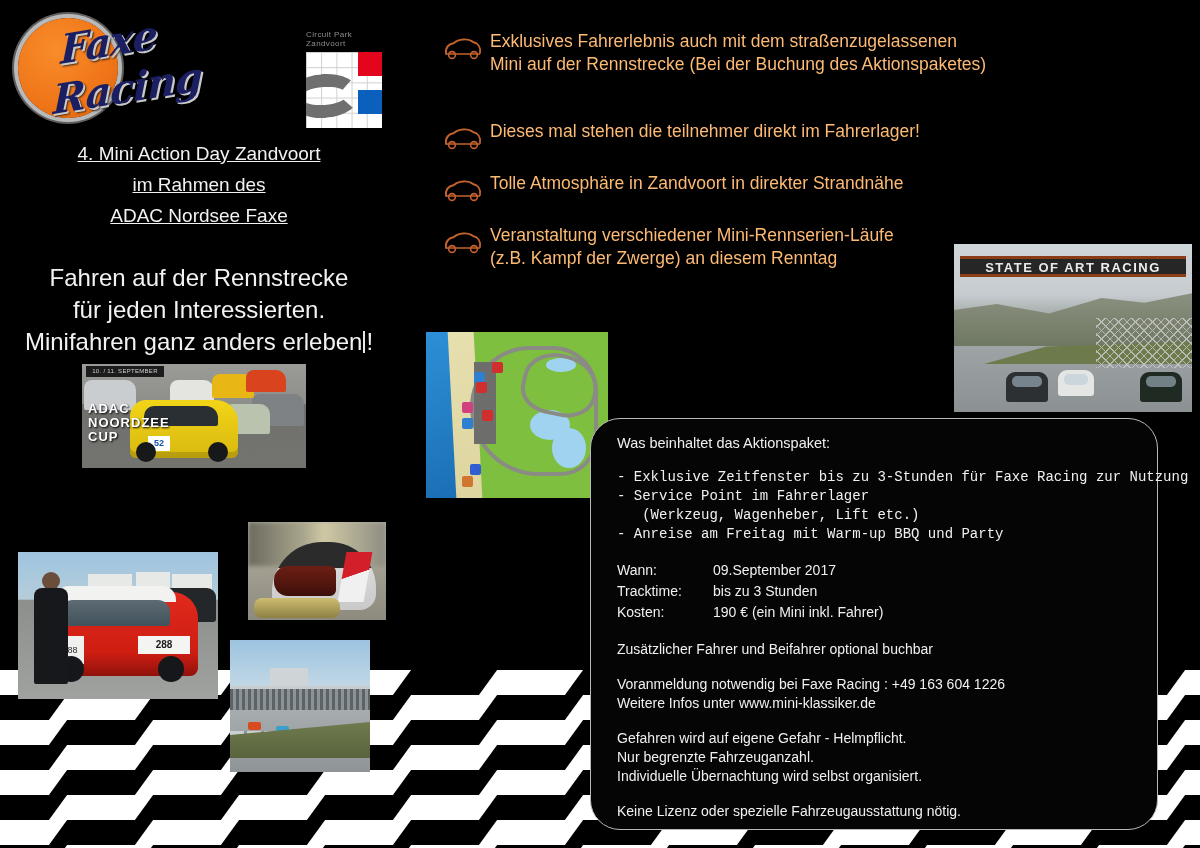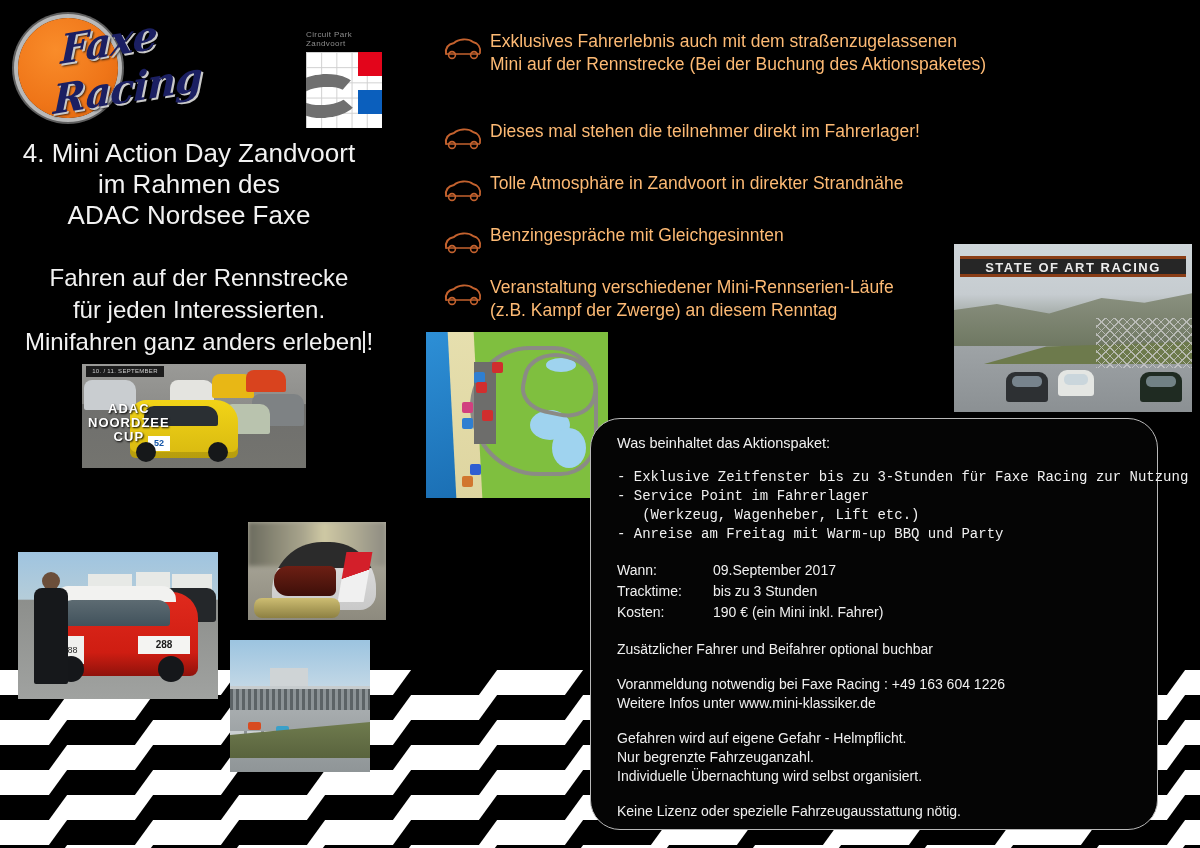--- a/index.html
+++ b/index.html
@@ -112,21 +112,21 @@
 
   
   .headline, .subline {
     position: absolute;
     z-index: 6;
     color: #f2f2f2;
     text-align: center;
     font-family: "Liberation Sans", sans-serif;
     text-shadow: 0 1px 2px rgba(0,0,0,.9);
   }
-  .headline { left: 0; top: 138px; width: 378px; font-size: 26px; line-height: 31px; }
+  .headline { left: 10px; top: 138px; width: 378px; font-size: 19px; line-height: 31px; text-decoration: underline; }
   .subline  { left: 4px;  top: 262px; width: 390px; font-size: 24px; line-height: 32px; }
   .subline .cursor {
     display: inline-block;
     width: 2px; height: 22px;
     background: #e8e8e8;
     vertical-align: -3px;
     margin: 0 1px;
   }
 
   
@@ -185,21 +185,21 @@
   #photo-adac .w-l { left:6px; }  #photo-adac .w-r { right:10px; }
   #photo-adac .bg-car { position:absolute; border-radius:8px 10px 2px 2px; }
   #photo-adac .c1 { left:2px; top:16px; width:52px; height:30px; background:#c9cdd0; }
   #photo-adac .c2 { left:88px; top:16px; width:44px; height:26px; background:#e4e4e0; }
   #photo-adac .c3 { left:130px; top:10px; width:42px; height:24px; background:#e8b715; }
   #photo-adac .c4 { left:164px; top:6px;  width:40px; height:22px; background:#d9431e; }
   #photo-adac .c5 { left:170px; top:30px; width:52px; height:32px; background:#7e8284; }
   #photo-adac .c6 { left:142px; top:40px; width:46px; height:30px; background:#b9c3ae; }
   #photo-adac .adac-txt {
     position:absolute; left:6px; top:38px; color:#fff; font-weight:bold; font-size:13px;
-    line-height:14px; letter-spacing:1px; text-shadow:1px 1px 2px #000;text-align:center;
+    line-height:14px; letter-spacing:1px; text-shadow:1px 1px 2px #000;
   }
 
   
   #photo-map {
     left: 426px; top: 332px; width: 182px; height: 166px;
     background: #7fbf3f;
   }
   #photo-map .sea  { position:absolute; left:0; top:0; width:34px; height:100%;
                      background: linear-gradient(160deg,#2d8fd6,#1b6fb4); }
   #photo-map .sand { position:absolute; left:26px; top:0; width:26px; height:100%;
@@ -532,31 +532,20 @@
         <svg viewBox="0 0 44 26" width="44" height="26">
           <path d="M6 19 C5 12 9 9 14 8 C18 4 28 3 33 7 C38 8 41 12 40 18" fill="none" stroke="#c4622e" stroke-width="1.8" stroke-linecap="round"></path>
           <path d="M6 19 L40 19" fill="none" stroke="#c4622e" stroke-width="1.6"></path>
           <circle cx="12" cy="20" r="3.4" fill="none" stroke="#c4622e" stroke-width="1.6"></circle>
           <circle cx="34" cy="20" r="3.4" fill="none" stroke="#c4622e" stroke-width="1.6"></circle>
         </svg>
       </span>
       <span class="btxt">Tolle Atmosphäre in Zandvoort in direkter Strandnähe</span>
     </div>
 
-    <div class="bullet" style="margin-bottom:21px;">
-      <span class="car-icon">
-        <svg viewBox="0 0 44 26" width="44" height="26">
-          <path d="M6 19 C5 12 9 9 14 8 C18 4 28 3 33 7 C38 8 41 12 40 18" fill="none" stroke="#c4622e" stroke-width="1.8" stroke-linecap="round"></path>
-          <path d="M6 19 L40 19" fill="none" stroke="#c4622e" stroke-width="1.6"></path>
-          <circle cx="12" cy="20" r="3.4" fill="none" stroke="#c4622e" stroke-width="1.6"></circle>
-          <circle cx="34" cy="20" r="3.4" fill="none" stroke="#c4622e" stroke-width="1.6"></circle>
-        </svg>
-      </span>
-      <span class="btxt">Benzingespräche mit Gleichgesinnten</span>
-    </div>
 
     <div class="bullet">
       <span class="car-icon">
         <svg viewBox="0 0 44 26" width="44" height="26">
           <path d="M6 19 C5 12 9 9 14 8 C18 4 28 3 33 7 C38 8 41 12 40 18" fill="none" stroke="#c4622e" stroke-width="1.8" stroke-linecap="round"></path>
           <path d="M6 19 L40 19" fill="none" stroke="#c4622e" stroke-width="1.6"></path>
           <circle cx="12" cy="20" r="3.4" fill="none" stroke="#c4622e" stroke-width="1.6"></circle>
           <circle cx="34" cy="20" r="3.4" fill="none" stroke="#c4622e" stroke-width="1.6"></circle>
         </svg>
       </span>

